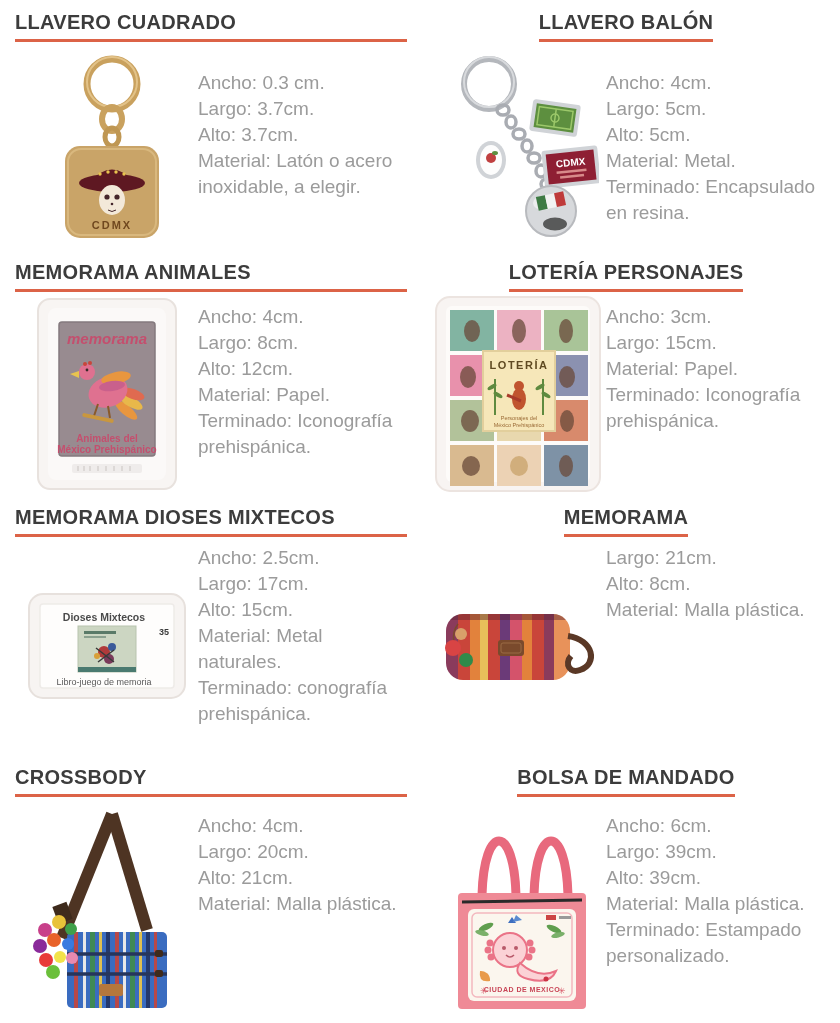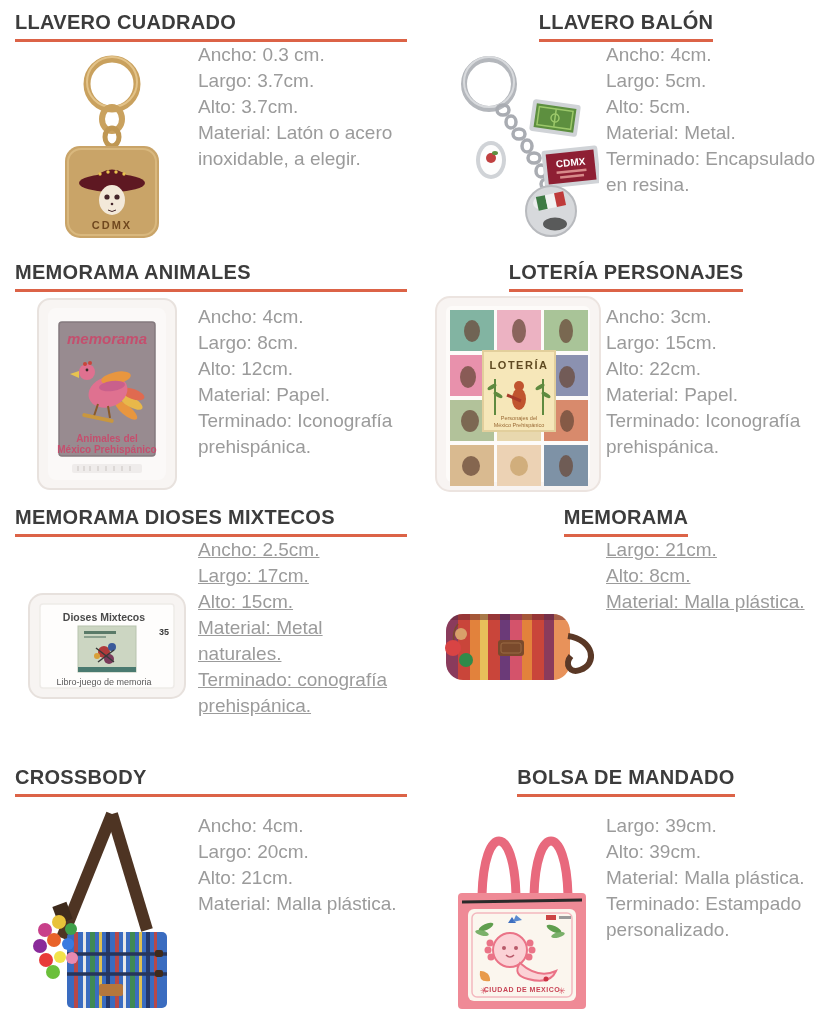--- a/index.html
+++ b/index.html
@@ -7,23 +7,23 @@
   .page { width:840px; height:1023px; background:#ffffff; display:grid;
           grid-template-columns:417px 423px; grid-template-rows:250px 245px 260px 268px; }
   .cell { display:flex; flex-direction:column; padding:10px 10px 0 15px; overflow:hidden; }
   .cell.right { padding-right:20px;align-items:center; }
   .title { font-size:20px; font-weight:700; color:#3c3c3c; letter-spacing:0.3px;
            line-height:24px; padding-bottom:5px; border-bottom:3px solid #dc6347; }
   .content { flex:1; display:flex; align-items:stretch; }
   .imgbox { width:183px; flex:0 0 183px; display:flex; align-items:center; justify-content:center; }
   .cell.right .imgbox { width:176px; flex:0 0 176px; }
   .specs { width:216px; font-size:19px; line-height:26px; color:#9b9b9b; font-weight:400; }
-  .r1 .specs { }
+  .r1 .specs { margin-top:28px; }
   .r2 .specs { margin-top:12px; }
-  .r3 .specs { margin-top:0;text-decoration:underline; }
+  .r3 .specs { margin-top:8px; }
   .r4 .specs { margin-top:16px; }
   svg text { font-family:"Liberation Sans", sans-serif; }
 </style>
 </head>
 <body>
 
 <div class="page">
 
   <div class="cell r1">
     <div class="title">LLAVERO CUADRADO</div>
@@ -209,21 +209,20 @@
             <ellipse cx="86" cy="104" rx="7" ry="11" fill="#c0542f"></ellipse>
             <path d="M74 100 l14 6" stroke="#a83a2a" stroke-width="3"></path>
             <text x="86" y="125" font-size="5.5" fill="#9a6a35" text-anchor="middle">Personajes del</text>
             <text x="86" y="132" font-size="5.5" fill="#9a6a35" text-anchor="middle">México Prehispánico</text>
           </g>
         </svg>
       </div>
       <div class="specs">
         <div>Ancho: 3cm.</div>
         <div>Largo: 15cm.</div>
-        <div>Alto: 22cm.</div>
         <div>Material: Papel.</div>
         <div>Terminado: Iconografía prehispánica.</div>
       </div>
     </div>
   </div>
 
   <div class="cell r3">
     <div class="title">MEMORAMA DIOSES MIXTECOS</div>
     <div class="content">
       <div class="imgbox">
@@ -380,20 +379,21 @@
             <path d="M78 158 q18 16 36 8 q-6 14 -28 8 q-16 -4 -8 -16 z" fill="#fbd2d6" stroke="#ea7387" stroke-width="2"></path>
             <path d="M38 166 a9 9 0 0 1 10 10 q-12 2 -10 -10 z" fill="#e89a4a"></path>
             <circle cx="104" cy="174" r="2.5" fill="#cc3344"></circle>
           </g>
           <text x="80" y="187" font-size="7" font-weight="bold" fill="#c84456" text-anchor="middle" letter-spacing="0.5">CIUDAD DE MEXICO</text>
           <text x="38" y="189" font-size="9" fill="#d85a6a">✳</text>
           <text x="116" y="189" font-size="9" fill="#d85a6a">✳</text>
         </svg>
       </div>
       <div class="specs">
+        <div>Ancho: 6cm.</div>
         <div>Largo: 39cm.</div>
         <div>Alto: 39cm.</div>
         <div>Material: Malla plástica.</div>
         <div>Terminado: Estampado personalizado.</div>
       </div>
     </div>
   </div>
 
 </div>
 

